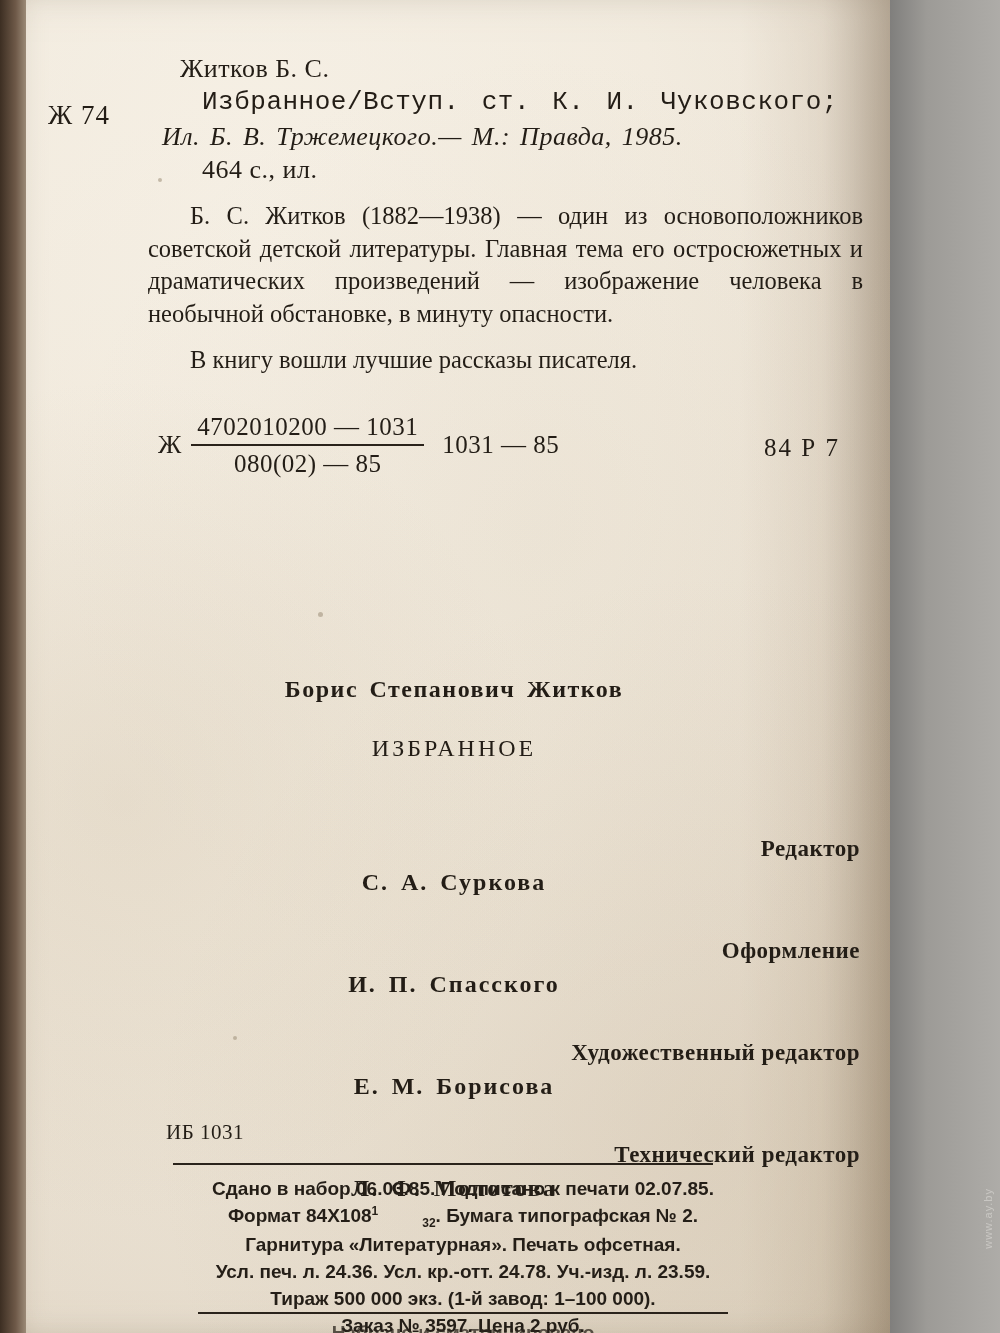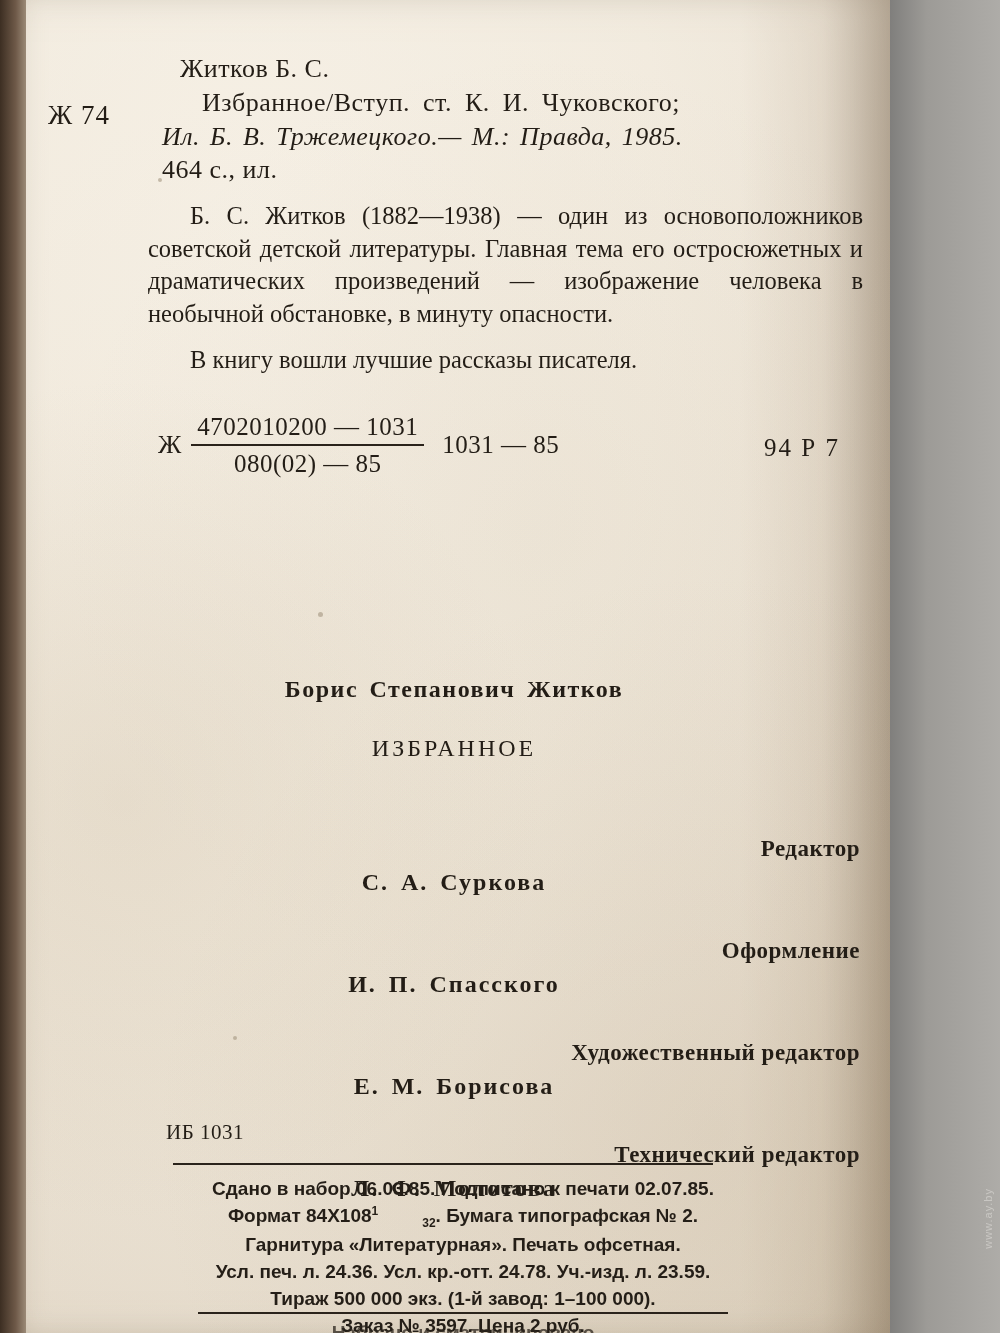--- a/index.html
+++ b/index.html
@@ -93,28 +93,30 @@
     line-height: 1.30;
   }
   .cat-block .l-author {
     text-indent: 18px;
     letter-spacing: 0.5px;
   }
   .cat-block .l-title {
     text-indent: 40px;
     letter-spacing: 0.5px;
     word-spacing: 6px;
+    font-family: Liberation Mono, monospace;
   }
   .cat-block .l-imprint {
     letter-spacing: 0.5px;
     word-spacing: 3px;
     font-style: italic;
   }
   .cat-block .l-pages {
     letter-spacing: 0.5px;
+    margin-left: 40px;
   }
 
   .annot {
     position: absolute;
     left: 130px;
     top: 200px;
     width: 715px;
     font-size: 24.5px;
     line-height: 1.33;
     text-align: justify;
@@ -297,21 +299,21 @@
         <p class="second">В книгу вошли лучшие рассказы писателя.</p>
       </div>
 
       <div class="class-line">
         <span class="zh">Ж</span>
         <span class="frac">
           <span class="num">4702010200 — 1031</span>
           <span class="den">080(02) — 85</span>
         </span>
         <span class="after">1031 — 85</span>
-        <span class="bbk">94 Р 7</span>
+        <span class="bbk">84 Р 7</span>
       </div>
 
       <div class="colophon">
         <div class="sp-name">Борис Степанович Житков</div>
         <div class="sp-title">ИЗБРАННОЕ</div>
 
         <div class="credits">
           <div class="credit-role">Редактор</div>
           <div class="credit-name">С. А. Суркова</div>
 

